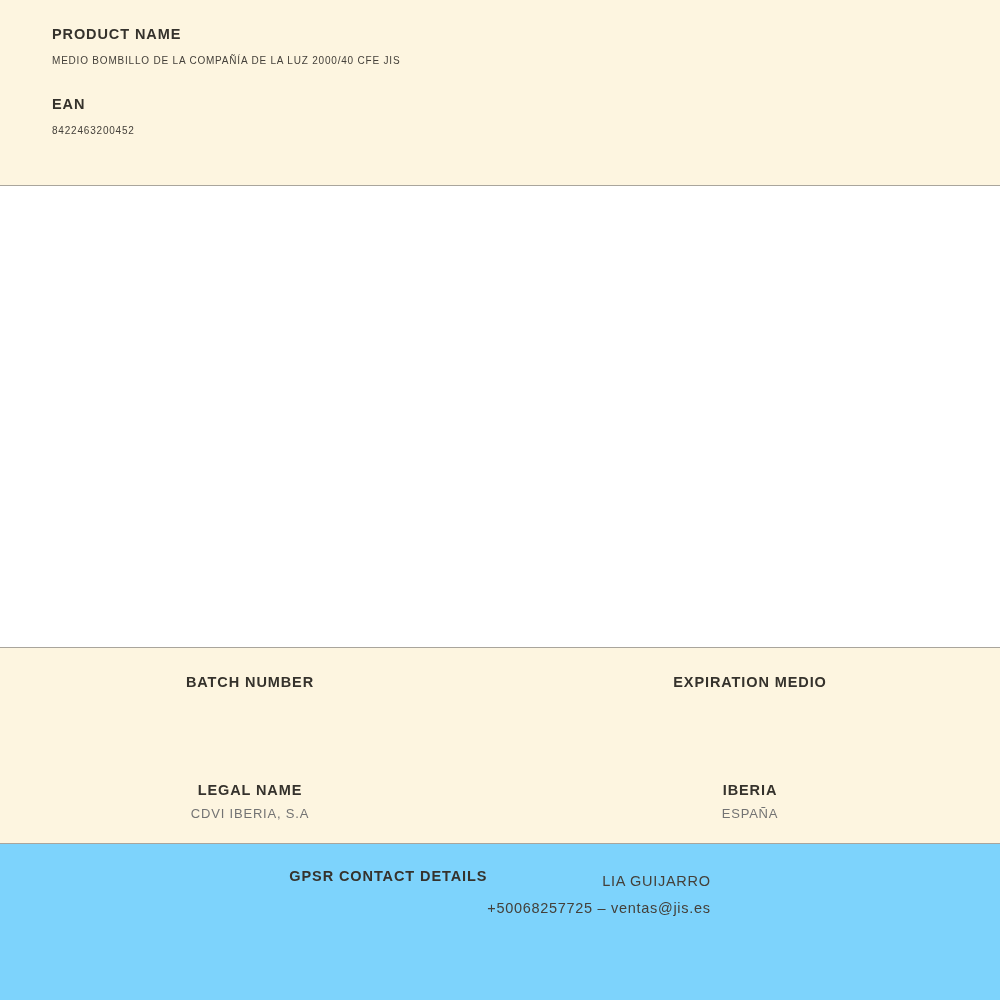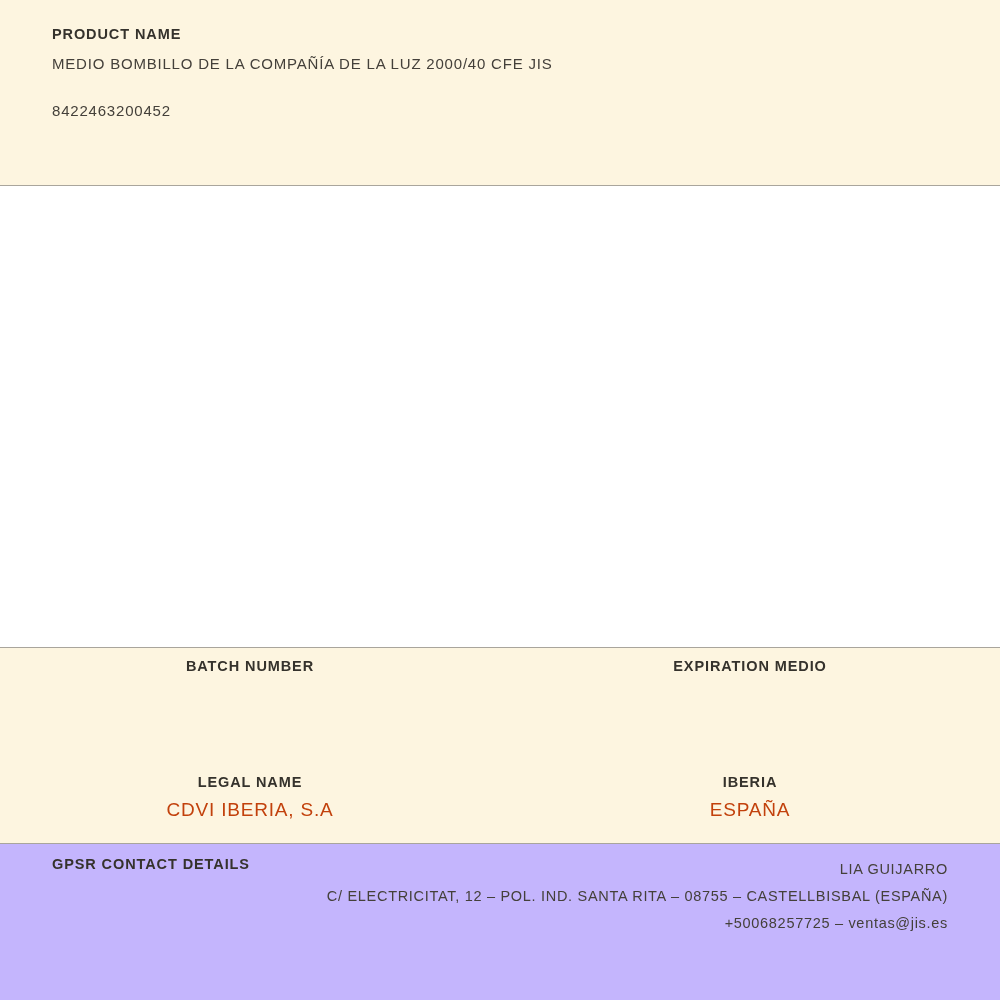--- a/index.html
+++ b/index.html
@@ -31,76 +31,76 @@
     border-bottom: 1px solid #a9a59c;
   }
   .field-label {
     font-size: 14.5px;
     font-weight: bold;
     letter-spacing: 0.9px;
     color: #35322c;
     margin: 0 0 13px 0;
   }
   .field-value {
-    font-size: 15px;
+    font-size: 10px;
     letter-spacing: 0.8px;
     color: #44403a;
     margin: 0;
   }
   .gap-block { height: 30px; }
 
   
   .image-area {
     background: #ffffff;
     flex: 1 1 auto;
     border-bottom: 1px solid #a9a59c;
   }
 
   
   .mid-block {
     background: #fdf5e0;
     height: 196px;
     box-sizing: border-box;
     border-bottom: 1px solid #a9a59c;
-    padding-top: 10px;
+    padding-top: 26px;
   }
   .mid-row {
     display: flex;
     width: 100%;
   }
   .mid-cell {
     width: 50%;
     text-align: center;
   }
   .mid-head {
     font-size: 14.5px;
     font-weight: bold;
     letter-spacing: 0.9px;
     color: #35322c;
     margin: 0;
     line-height: 1.2;
   }
   .mid-val {
-    font-size: 19px;
+    font-size: 13px;
     letter-spacing: 0.8px;
-    color: #c2410c;
-    margin: 6px 0 12px 0;
+    color: #737373;
+    margin: 6px 0 4px 0;
     line-height: 1.3;
     min-height: 18px;
   }
   .mid-row-2 { margin-top: 63px; align-items: center; }
 
   
   .footer {
-    background: #c4b5fd;
+    background: #7dd3fc;
     height: 156px;
     box-sizing: border-box;
-    padding: 12px 52px 0 52px;
+    padding: 24px 52px 0 52px;
     display: flex;
-    justify-content: space-between;
+    justify-content: center;
     align-items: flex-start;
   }
   .footer-label {
     font-size: 14.5px;
     font-weight: bold;
     letter-spacing: 0.9px;
     color: #35322c;
     white-space: nowrap;
     padding-top: 0;
   }
@@ -115,20 +115,21 @@
 </style>
 </head>
 <body>
 
 <div class="sheet">
 
   <div class="top-block">
     <p class="field-label">PRODUCT NAME</p>
     <p class="field-value">MEDIO BOMBILLO DE LA COMPAÑÍA DE LA LUZ 2000/40 CFE JIS</p>
     <div class="gap-block"></div>
+    <p class="field-label">EAN</p>
     <p class="field-value">8422463200452</p>
   </div>
 
   <div class="image-area"></div>
 
   <div class="mid-block">
     <div class="mid-row">
       <div class="mid-cell">
         <p class="mid-head">BATCH NUMBER</p>
         <p class="mid-val"></p>
@@ -147,18 +148,17 @@
         <p class="mid-head">IBERIA</p>
         <p class="mid-val">ESPAÑA</p>
       </div>
     </div>
   </div>
 
   <div class="footer">
     <div class="footer-label">GPSR CONTACT DETAILS</div>
     <div class="footer-lines">
       <div>LIA GUIJARRO</div>
-      <div>C/ ELECTRICITAT, 12 – POL. IND. SANTA RITA – 08755 – CASTELLBISBAL (ESPAÑA)</div>
       <div>+50068257725 – ventas@jis.es</div>
     </div>
   </div>
 
 </div>
 
 </body></html>

